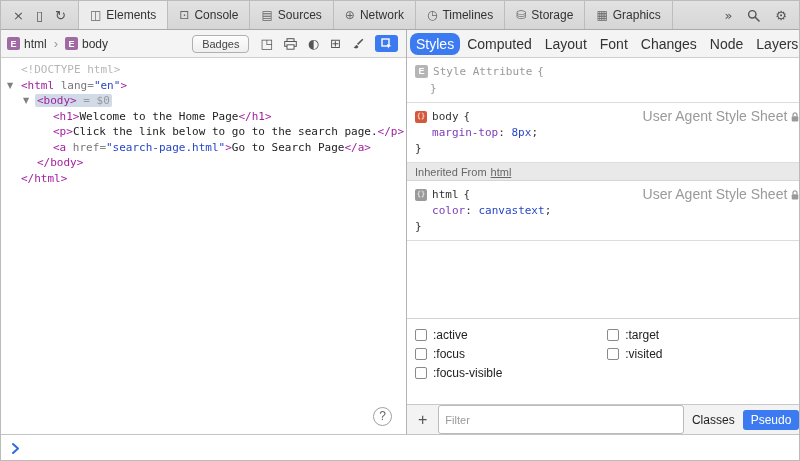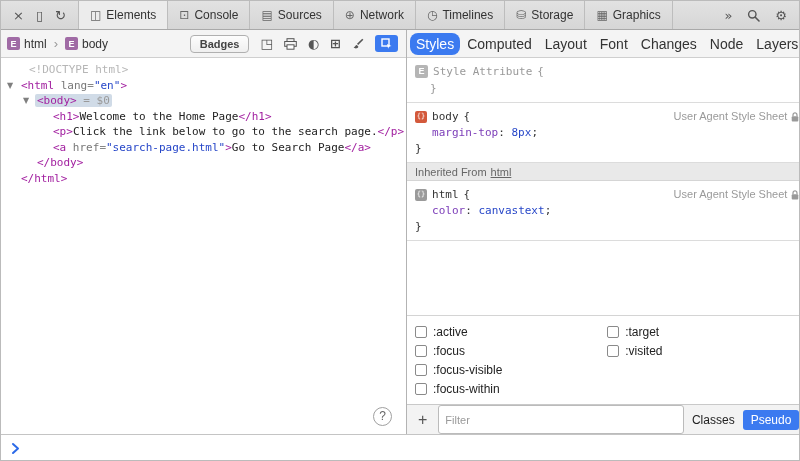--- a/index.html
+++ b/index.html
@@ -33,21 +33,21 @@
   .right-panel{flex:1; display:flex; flex-direction:column; background:#fff;}
   .subbar{height:28px; border-bottom:1px solid #cfcfcf; background:#f4f4f4;
     display:flex; align-items:center; padding:0 6px; flex:0 0 auto;}
 
   
   .breadcrumb{display:flex; align-items:center;}
   .bc-item{display:inline-flex; align-items:center; gap:4px;}
   .bc-badge{width:13px; height:13px; background:#a06ba5; color:#fff; border-radius:2px;
     font-size:9px; font-weight:bold; display:inline-flex; align-items:center; justify-content:center;}
   .bc-sep{color:#999; margin:0 7px; font-size:13px;}
-  .icon-group{margin-left:auto; display:flex; align-items:center; gap:11px; padding-right:2px;font-weight:bold;}
+  .icon-group{margin-left:auto; display:flex; align-items:center; gap:11px; padding-right:2px;}
   .badges-btn{border:1px solid #b0b0b0; border-radius:4px; padding:2px 9px; font-size:11px;
     color:#444; background:linear-gradient(#fdfdfd,#efefef);}
   .sub-icon{color:#555; font-size:13px; font-family:"DejaVu Sans",sans-serif; display:inline-flex; align-items:center;}
   .picker-btn{width:23px; height:17px; background:var(--accent); border-radius:3px;
     display:inline-flex; align-items:center; justify-content:center;}
 
   
   .tree{flex:1; position:relative; overflow:hidden; padding-top:4px;
     font-family:"DejaVu Sans Mono", monospace; font-size:11px; line-height:15.5px; color:#222;}
   .code-line{white-space:pre;}
@@ -78,21 +78,21 @@
   .rule-badge{width:13px; height:13px; background:#b5b5b5; color:#fff; border-radius:2px;
     font-family:"Liberation Sans",sans-serif; font-size:9px; font-weight:bold;
     display:inline-flex; align-items:center; justify-content:center;}
   .attr-title{color:#999;}
   .attr-brace,.attr-close{color:#999;}
   .attr-close{padding-left:15px; margin-top:2px;}
   .rule-icon{width:12px; height:12px; border-radius:2px; color:#fff; font-size:7px;
     display:inline-flex; align-items:center; justify-content:center; flex:0 0 auto;}
   .rule-icon.author{background:var(--rule-author);}
   .rule-icon.ua{background:var(--rule-ua);}
-  .origin{margin-left:auto; color:#9a9a9a; font-size:11px;
+  .origin{margin-left:auto; color:#9a9a9a; font-size:14px;
     font-family:"Liberation Sans",sans-serif; display:inline-flex; align-items:center; gap:4px;}
   .prop-line{padding-left:17px; margin-top:1px;}
   .p-name{color:var(--propname);}
   .p-value{color:var(--propvalue);}
   .p-punct{color:#333;}
   .rule-close{margin-top:1px;}
   .inherit-bar{height:18px; background:#e9e9e9; border-bottom:1px solid #d5d5d5;
     color:#666; font-size:11px; display:flex; align-items:center; padding:0 8px; gap:4px;}
   .inherit-link{text-decoration:underline;}
 
@@ -203,21 +203,21 @@
         <span class="picker-btn">
           <svg width="11" height="11" viewBox="0 0 11 11">
               <rect x="1" y="1" width="7" height="7" fill="none" stroke="#fff" stroke-width="1.4"></rect>
               <path d="M6 6 L10.5 8 L8 8.6 L7.2 10.8 Z" fill="#fff"></path>
             </svg>
         </span>
       </div>
     </div>
     <div class="tree">
       <div class="help-btn">?</div>
-    <div class="code-line" style="padding-left: 6px; margin-left: 8px;"><span class="disclosure"></span><span class="line-content"><span class="tok-doctype">&lt;!DOCTYPE html&gt;</span></span></div>
+    <div class="code-line" style="padding-left: 6px;"><span class="disclosure"></span><span class="line-content"><span class="tok-doctype">&lt;!DOCTYPE html&gt;</span></span></div>
         <div class="code-line" style="padding-left: 6px;"><span class="disclosure">▼</span><span class="line-content"><span class="tok-tag">&lt;html</span><span class="tok-attr"> lang</span><span class="tok-punct">=</span><span class="tok-val">"en"</span><span class="tok-tag">&gt;</span></span></div>
         <div class="code-line selected" style="padding-left: 22px;"><span class="disclosure">▼</span><span class="line-content"><span class="tok-tag">&lt;body&gt;</span><span class="tok-dim"> = $0</span></span></div>
         <div class="code-line" style="padding-left: 38px;"><span class="disclosure"></span><span class="line-content"><span class="tok-tag">&lt;h1&gt;</span><span class="tok-text">Welcome to the Home Page</span><span class="tok-tag">&lt;/h1&gt;</span></span></div>
         <div class="code-line" style="padding-left: 38px;"><span class="disclosure"></span><span class="line-content"><span class="tok-tag">&lt;p&gt;</span><span class="tok-text">Click the link below to go to the search page.</span><span class="tok-tag">&lt;/p&gt;</span></span></div>
         <div class="code-line" style="padding-left: 38px;"><span class="disclosure"></span><span class="line-content"><span class="tok-tag">&lt;a</span><span class="tok-attr"> href</span><span class="tok-punct">=</span><span class="tok-val">"search-page.html"</span><span class="tok-tag">&gt;</span><span class="tok-text">Go to Search Page</span><span class="tok-tag">&lt;/a&gt;</span></span></div>
         <div class="code-line" style="padding-left: 22px;"><span class="disclosure"></span><span class="line-content"><span class="tok-tag">&lt;/body&gt;</span></span></div>
         <div class="code-line" style="padding-left: 6px;"><span class="disclosure"></span><span class="line-content"><span class="tok-tag">&lt;/html&gt;</span></span></div>
       </div>
   </div>
 
@@ -295,24 +295,20 @@
             <span class="pseudo-label">:active</span>
           </label>
           <label class="pseudo-row">
             <input type="checkbox" style="">
             <span class="pseudo-label">:focus</span>
           </label>
           <label class="pseudo-row">
             <input type="checkbox" style="">
             <span class="pseudo-label">:focus-visible</span>
           </label>
-          <label class="pseudo-row">
-            <input type="checkbox" style="">
-            <span class="pseudo-label">:focus-within</span>
-          </label>
         </div>
       <div class="pseudo-col">
           <label class="pseudo-row">
             <input type="checkbox" style="">
             <span class="pseudo-label">:target</span>
           </label>
           <label class="pseudo-row">
             <input type="checkbox" style="">
             <span class="pseudo-label">:visited</span>
           </label>

